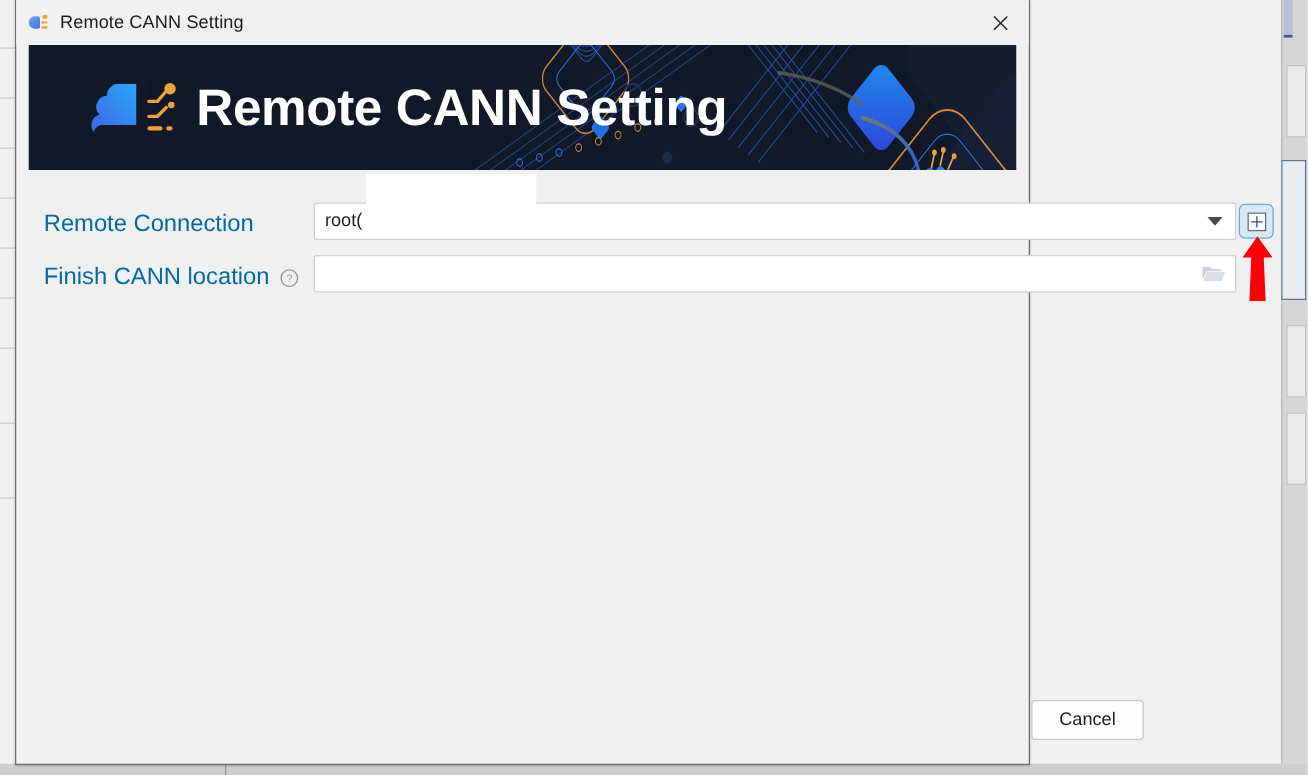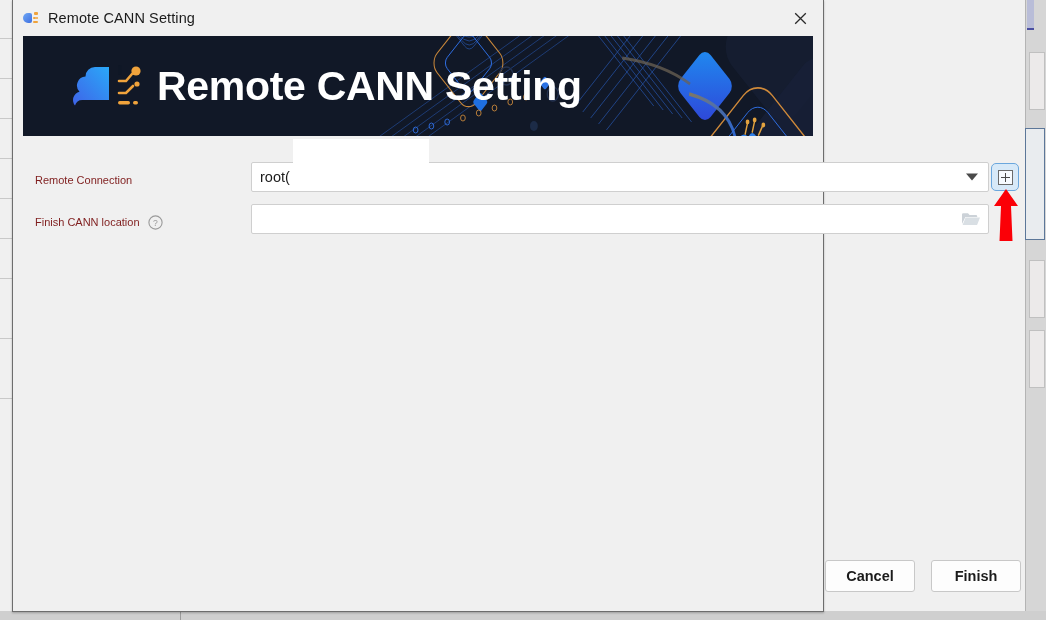--- a/index.html
+++ b/index.html
@@ -183,22 +183,22 @@
     position: absolute;
     left: 22px;
     height: 28px;
     display: flex;
     align-items: center;
   }
   .row-connection { top: 30px; }
   .row-location   { top: 72px; }
 
   .field-label {
-    font-size: 11px;
-    color: #7f1d1d;
+    font-size: 19px;
+    color: #0369a1;
     white-space: nowrap;
   }
   .help-icon {
     margin-left: 8px;
     width: 15px; height: 15px;
     display: inline-flex;
     align-items: center;
     justify-content: center;
     flex: none;
   }
@@ -323,21 +323,20 @@
     background: #fdfdfd;
     border: 1px solid #c8c8c8;
     border-radius: 3px;
     font-size: 14.5px;
     color: #1b1b1b;
     font-family: "Liberation Sans", sans-serif;
     display: flex;
     align-items: center;
     justify-content: center;
     box-sizing: border-box;
-    font-weight: bold;
   }
   .btn-cancel { left: 812px; width: 90px; }
   .btn-finish { left: 918px; width: 90px; }
 </style>
 </head>
 <body>
 
 <div class="bg-root">
   <div class="bg-left-lines">
     <i style="top:38px"></i>
@@ -552,16 +551,15 @@
       <span class="plus-box"></span>
     </div>
 
     <svg class="red-arrow" viewBox="0 0 38 52">
       <path d="M19 0 L31 17 L24 17 L25.5 52 L12.5 52 L14 17 L7 17 Z" fill="#fb0007"></path>
     </svg>
   </div>
 
   <div class="footer">
     <button class="btn btn-cancel">Cancel</button>
-    <button class="btn btn-finish">Finish</button>
   </div>
 
 </div>
 
 </body></html>

